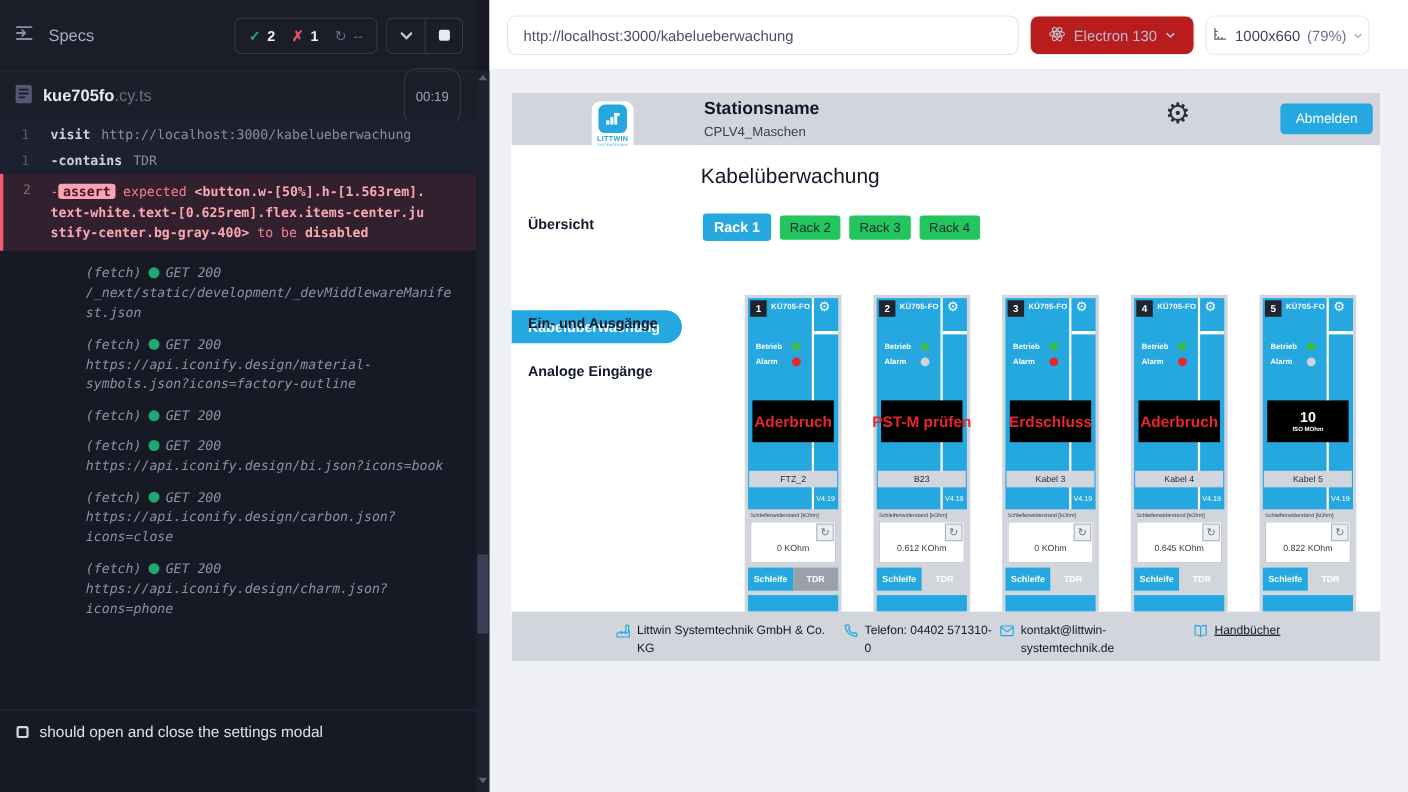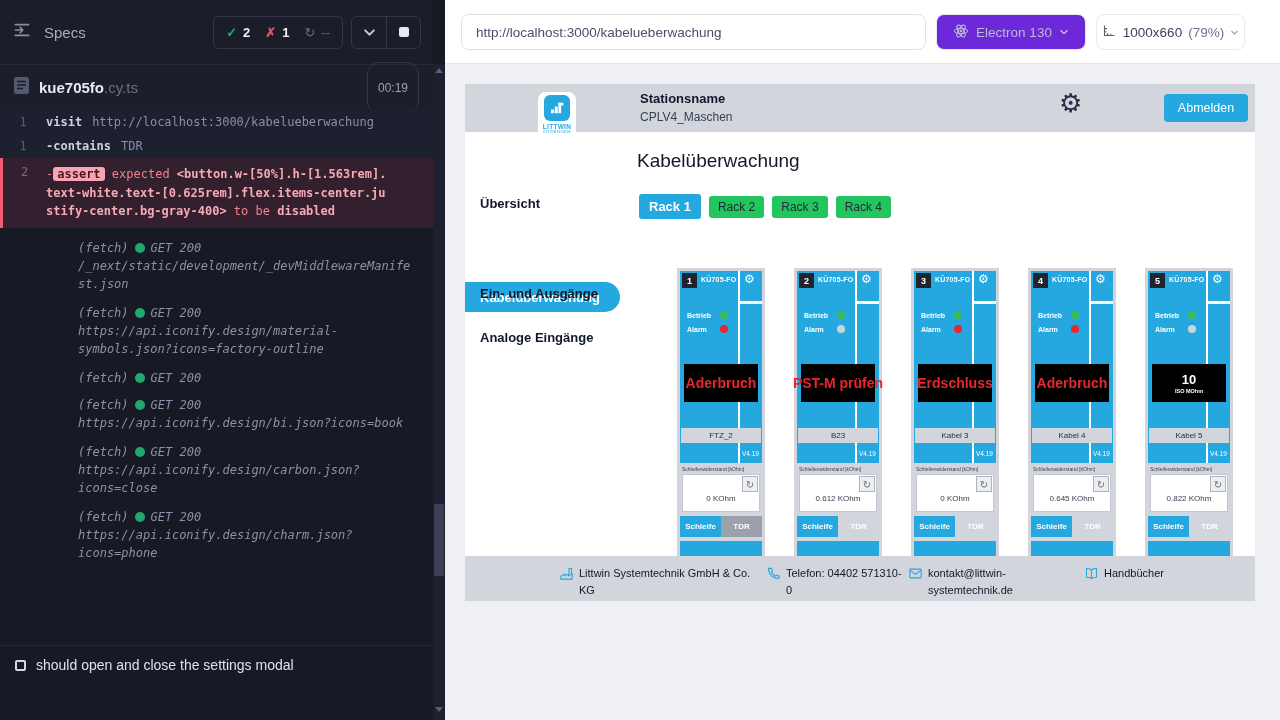--- a/index.html
+++ b/index.html
@@ -66,38 +66,38 @@
 
   
   .right-bg { position:absolute; left:445px; top:0; width:835px; height:720px; background:#eef0f4; }
   .topbar { position:absolute; left:445px; top:0; width:835px; height:64px; background:#ffffff;
             border-bottom:1px solid #e4e6ed; }
   .url-input { position:absolute; left:16px; top:14px; width:465px; height:36px;
                border:1px solid #dfe2ea; border-radius:8px; padding:0 14px;
                font-family:"Liberation Sans", sans-serif; font-size:13.5px; color:#4a4f68; background:#fff; }
   .browser-btn { position:absolute; left:491px; top:14px; width:150px; height:36px;
                  border:1px solid #e8eaf0; border-radius:8px; display:flex; align-items:center;
-                 justify-content:center; gap:7px; color:#b9bdcc; font-size:13.5px; background:#6d28d9; }
+                 justify-content:center; gap:7px; color:#b9bdcc; font-size:13.5px; background:#b91c1c; }
   .size-btn { position:absolute; left:651px; top:14px; width:149px; height:36px;
               border:1px solid #e8eaf0; border-radius:8px; display:flex; align-items:center;
               justify-content:center; gap:6px; background:#fff; font-size:13.5px; }
   .size-txt { color:#3f445e; }
   .zoom-txt { color:#6f7490; }
 
   
   .aut { position:absolute; left:465px; top:84px; width:790px; height:517px; background:#fff; overflow:hidden; }
   .app-header { position:absolute; left:0; top:0; width:790px; height:48px; background:#d2d6dc; }
   .logo { position:absolute; left:73px; top:8px; width:38px; height:55px; background:#fff;
           border-radius:8px; z-index:6; display:flex; flex-direction:column; align-items:center; padding-top:3px; }
   .logo-sq { width:26px; height:26px; background:#25a8e0; border-radius:6px;
              display:flex; align-items:center; justify-content:center; }
   .logo-t1 { font-size:6.5px; font-weight:bold; color:#25a8e0; margin-top:2px; letter-spacing:.3px; }
   .logo-t2 { font-size:3px; color:#25a8e0; letter-spacing:.2px; }
   .station { position:absolute; left:175px; top:7px; z-index:2; }
-  .station-label { font-size:13px; font-weight:bold; color:#0f172a; }
+  .station-label { font-size:16px; font-weight:bold; color:#0f172a; }
   .station-value { font-size:12px; color:#334155; margin-top:4px; }
   .gear-big { position:absolute; left:594px; top:6px; font-size:26px; color:#273142; line-height:1;
               cursor:pointer; z-index:2; }
   .logout-btn { position:absolute; right:7px; top:10px; width:84px; height:28px; background:#25a8e0;
                 color:#fff; font-size:12.5px; border-radius:4px; display:flex; align-items:center;
                 justify-content:center; cursor:pointer; z-index:2; }
 
   .sidebar { position:absolute; left:0; top:48px; width:165px; height:469px; background:#fff; z-index:4; }
   .nav-item { position:absolute; left:15px; font-size:13px; font-weight:bold; color:#111827; cursor:pointer; }
   .nav-pill { position:absolute; left:0; top:150px; width:155px; height:30px; background:#25a8e0;
@@ -147,21 +147,21 @@
   .c-btn-tdr.dark { background:#9aa1ab; }
   .c-bottom { position:absolute; left:3px; top:273px; width:82px; height:15px; background:#25a8e0; }
 
   .app-footer { position:absolute; left:0; bottom:0; width:790px; height:45px; background:#d2d6dc; z-index:5; }
   .f-item { position:absolute; top:9px; display:flex; gap:5px; align-items:flex-start; }
   .f-text { font-size:11px; color:#111827; line-height:1.55; }
   .f-icon { flex:none; margin-top:1px; }
   .f1 { left:94px; } .f1 .f-text { width:180px; }
   .f2 { left:301px; } .f2 .f-text { width:118px; }
   .f3 { left:443px; } .f3 .f-text { width:106px; }
-  .f4 { left:619px; }
+  .f4 { left:619px;text-decoration:underline; }
 </style>
 </head>
 <body>
 
 <div class="stage">
 
   <div class="left">
 
     <div class="lp-header">
       <span>

